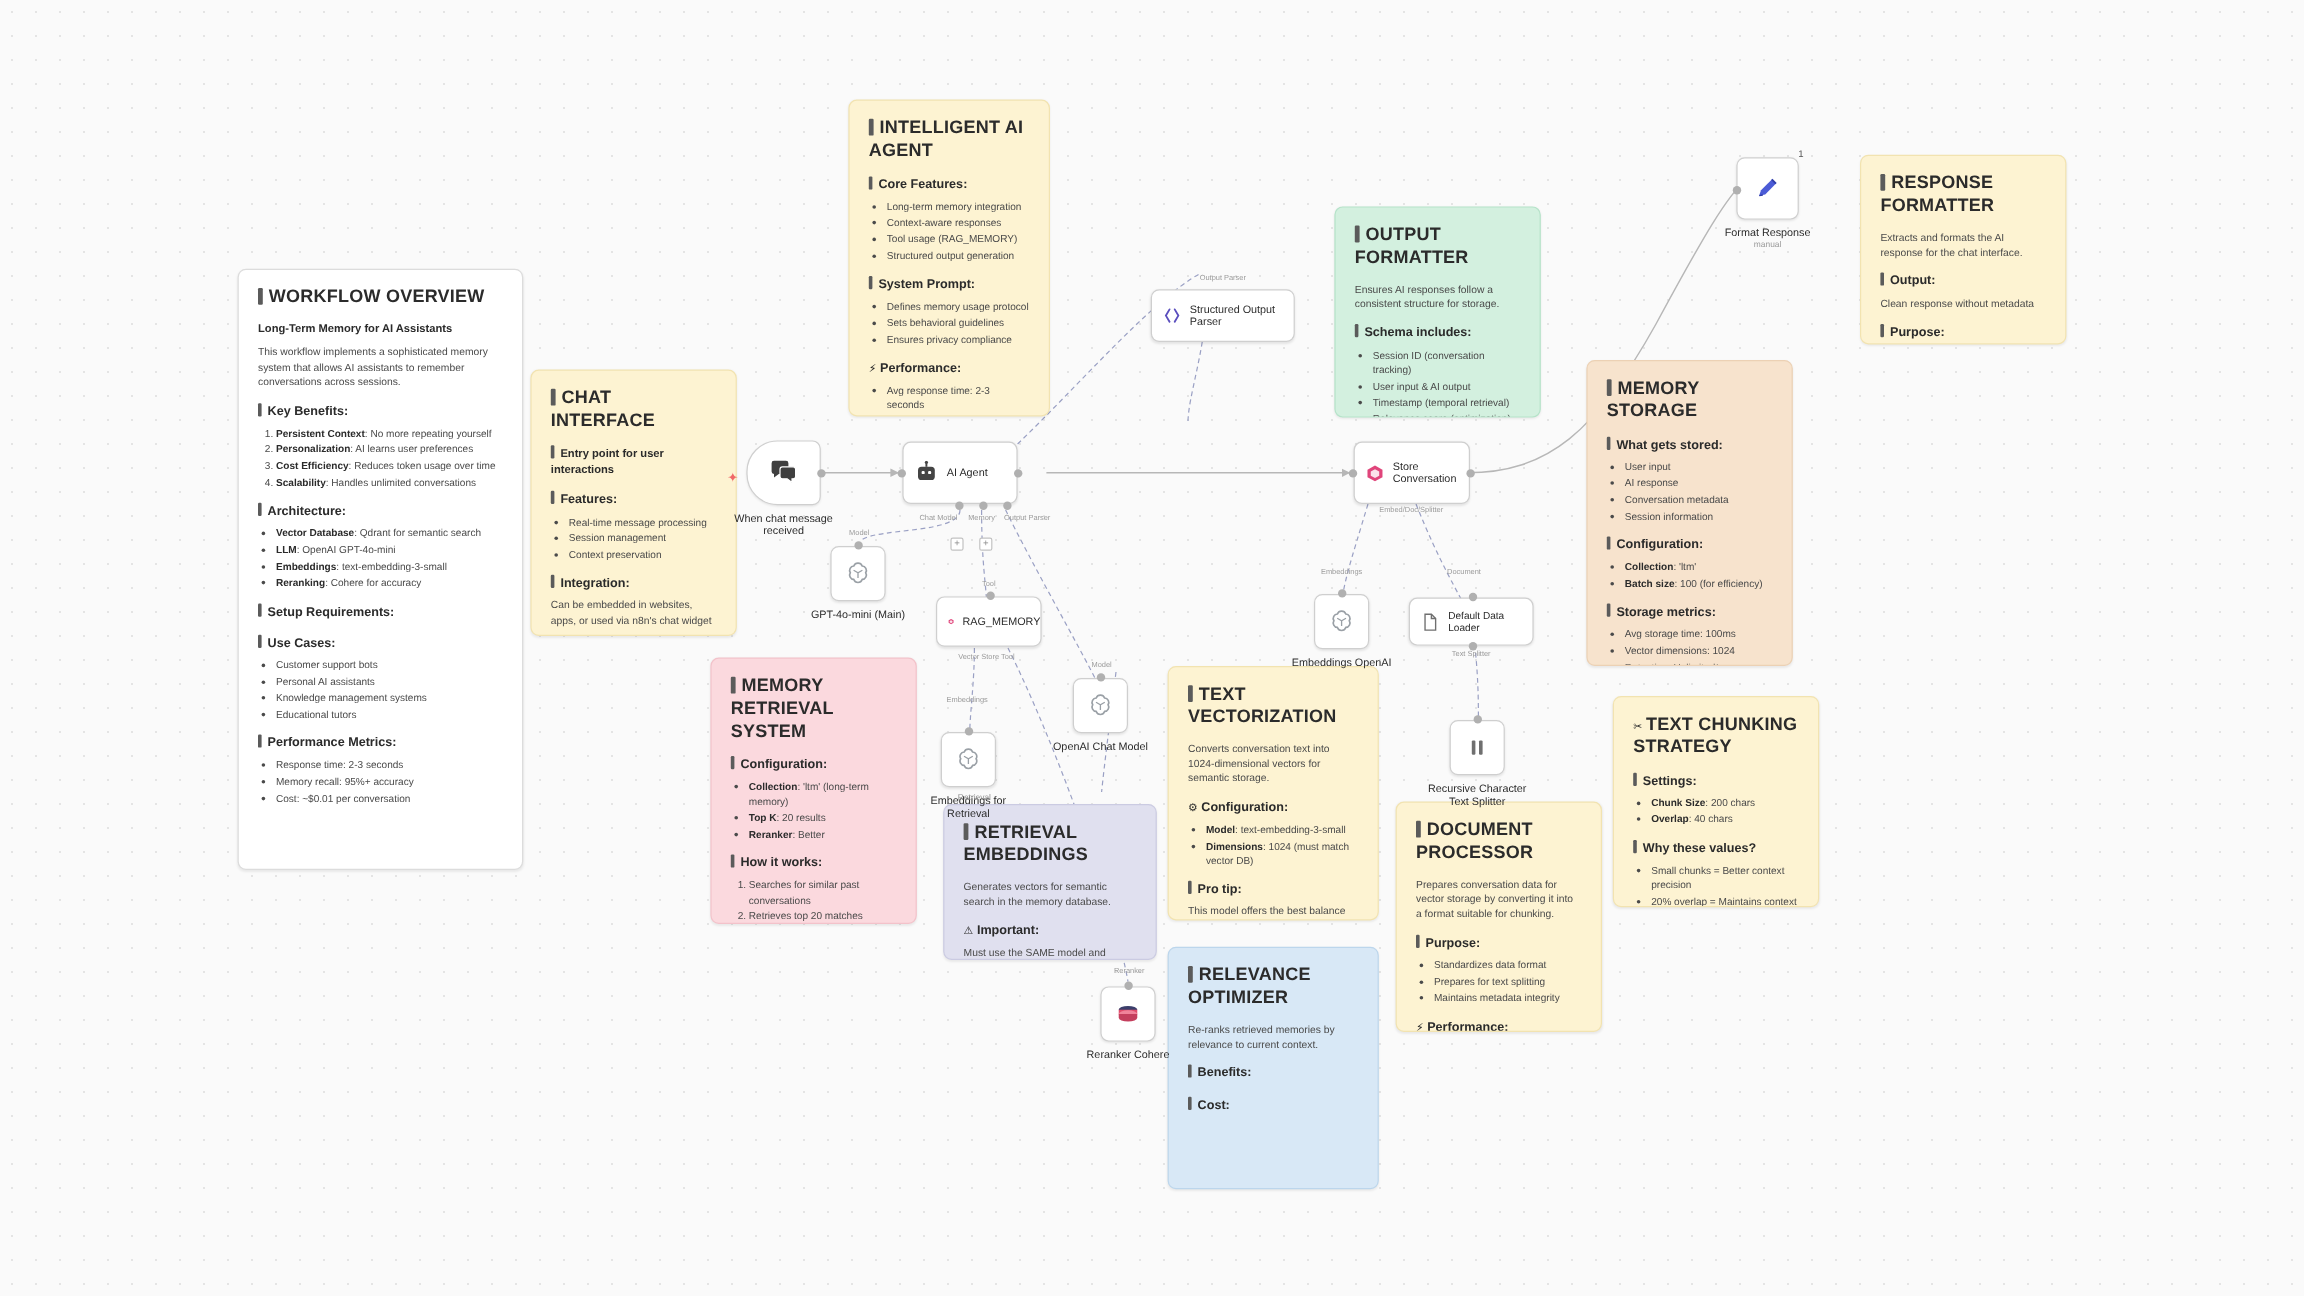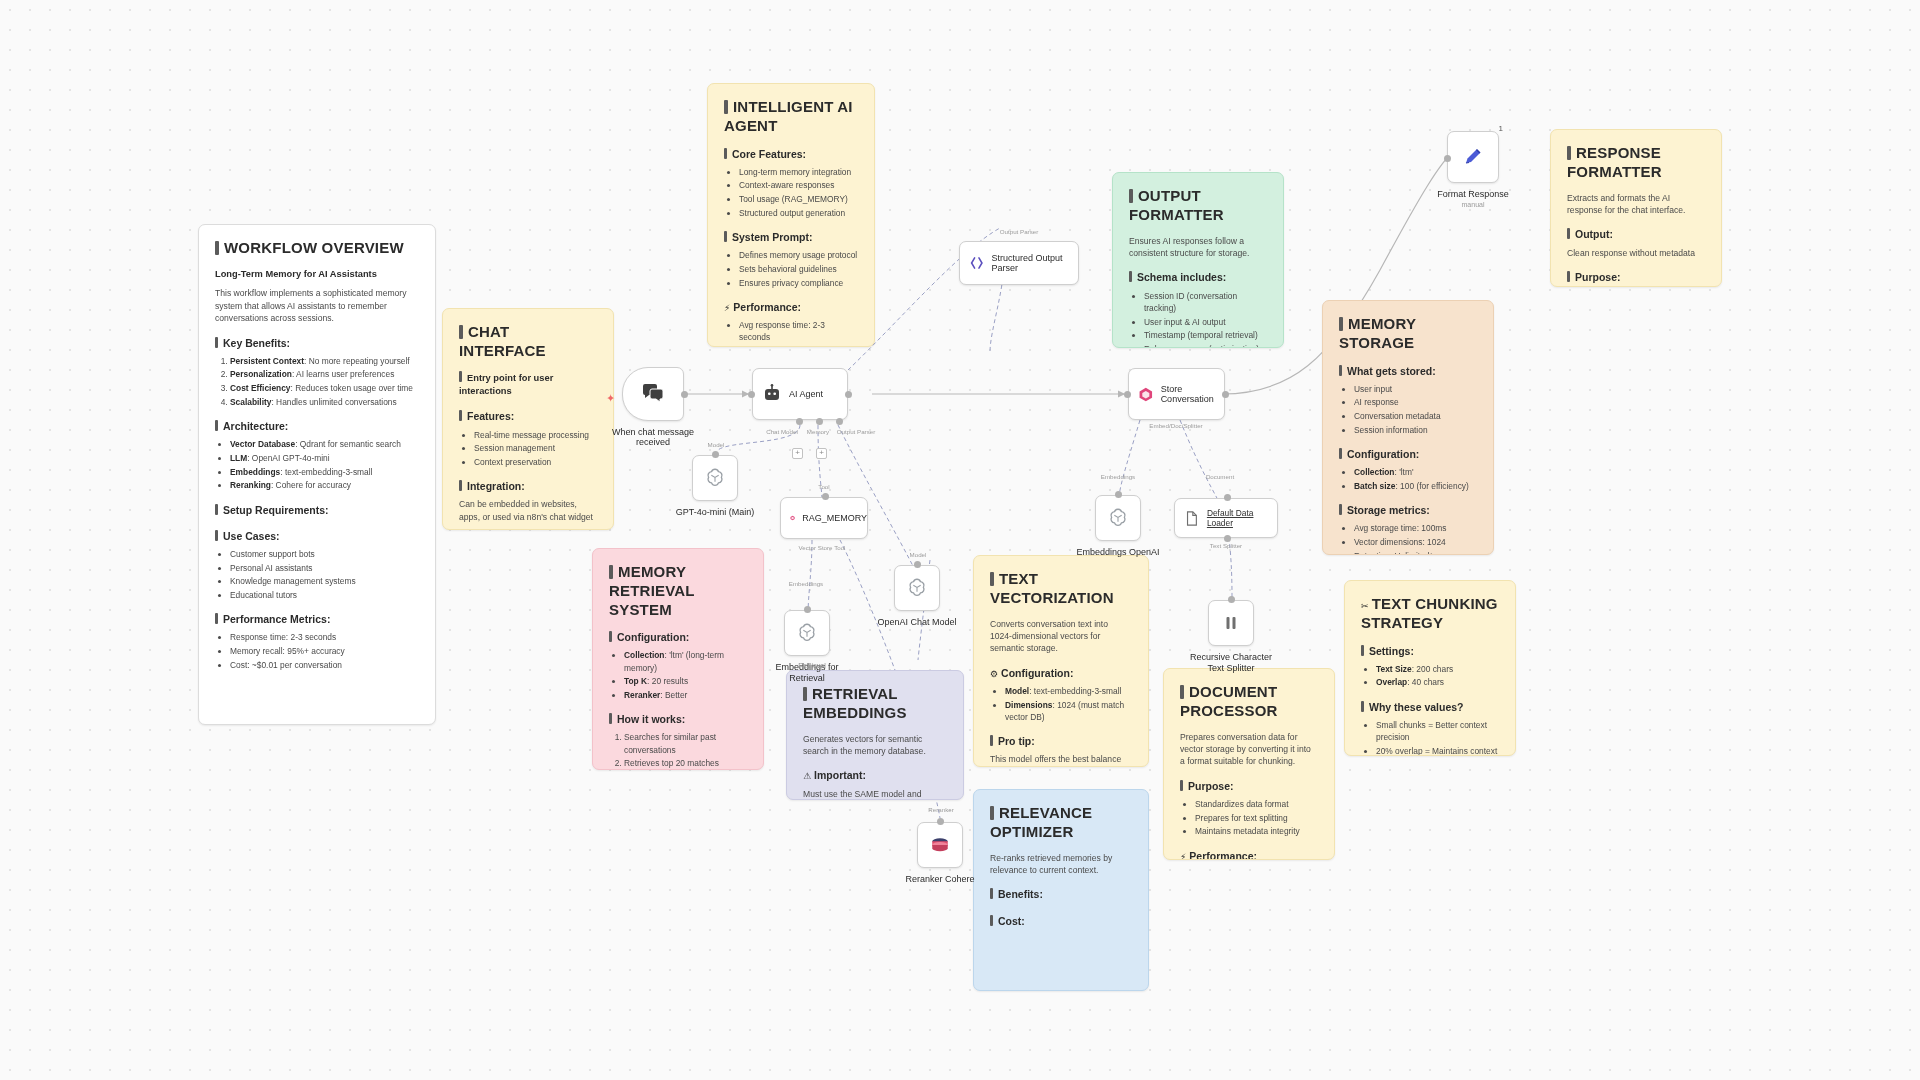--- a/index.html
+++ b/index.html
@@ -296,21 +296,21 @@
       <li>Maintains metadata integrity</li>
     </ul>
     <h2><span class="gi">⚡</span><span>Performance:</span></h2>
 
   </div>
 
   <div class="note yellow" style="left:1344px;top:580px;width:172px;height:176px;">
     <h1><span class="gi">✂</span><span>TEXT CHUNKING STRATEGY</span></h1>
     <h2><span class="bar"></span><span>Settings:</span></h2>
     <ul>
-      <li><b>Text Size</b><span>: 200 chars</span></li>
+      <li><b>Chunk Size</b><span>: 200 chars</span></li>
       <li><b>Overlap</b><span>: 40 chars</span></li>
     </ul>
     <h2><span class="bar"></span><span>Why these values?</span></h2>
     <ul>
       <li>Small chunks = Better context precision</li>
       <li>20% overlap = Maintains context continuity</li>
       <li>Optimized for conversation snippets</li>
     </ul>
 
   </div>
@@ -448,21 +448,21 @@
     <div class="nbox sq-node small">
       <svg width="22" height="22" viewBox="0 0 24 24">
         <path d="M12,2.5 a4,4 0 0 1 3.8,2.6 a4,4 0 0 1 3.2,6.1 a4,4 0 0 1 -3.2,6.1 a4,4 0 0 1 -7.6,0 a4,4 0 0 1 -3.2,-6.1 a4,4 0 0 1 3.2,-6.1 a4,4 0 0 1 3.8,-2.6 z" fill="none" stroke="#9aa0a6" stroke-width="1.5"></path>
         <path d="M8,9 L12,11.3 L16,9 M12,11.3 L12,16" stroke="#9aa0a6" stroke-width="1.2" fill="none"></path>
       </svg>
       <span class="port" style="left:20px;top:-4px;"></span>
     </div>
     <div class="nlabel" style="top:52px;"><span>Embeddings OpenAI</span></div>
   </div>
 
-  <div class="node" style="left:1174px;top:498px;text-decoration:underline;">
+  <div class="node" style="left:1174px;top:498px;">
     <div class="nbox rect-node" style="width:104px;height:40px;">
       <svg width="17" height="17" viewBox="0 0 18 18">
         <path d="M4,1.5 h6 l4,4 v11 h-10 z" fill="none" stroke="#6f6f6f" stroke-width="1.3"></path>
         <path d="M10,1.5 v4 h4" fill="none" stroke="#6f6f6f" stroke-width="1.3"></path>
       </svg>
       <span class="node-title" style="font-size:8.4px;">Default Data Loader</span>
       <span class="port" style="left:50px;top:-4px;"></span>
       <span class="port" style="left:50px;bottom:-4px;"></span>
     </div>
     <span class="conn-label" style="left:52px;top:44px;">Text Splitter</span>

